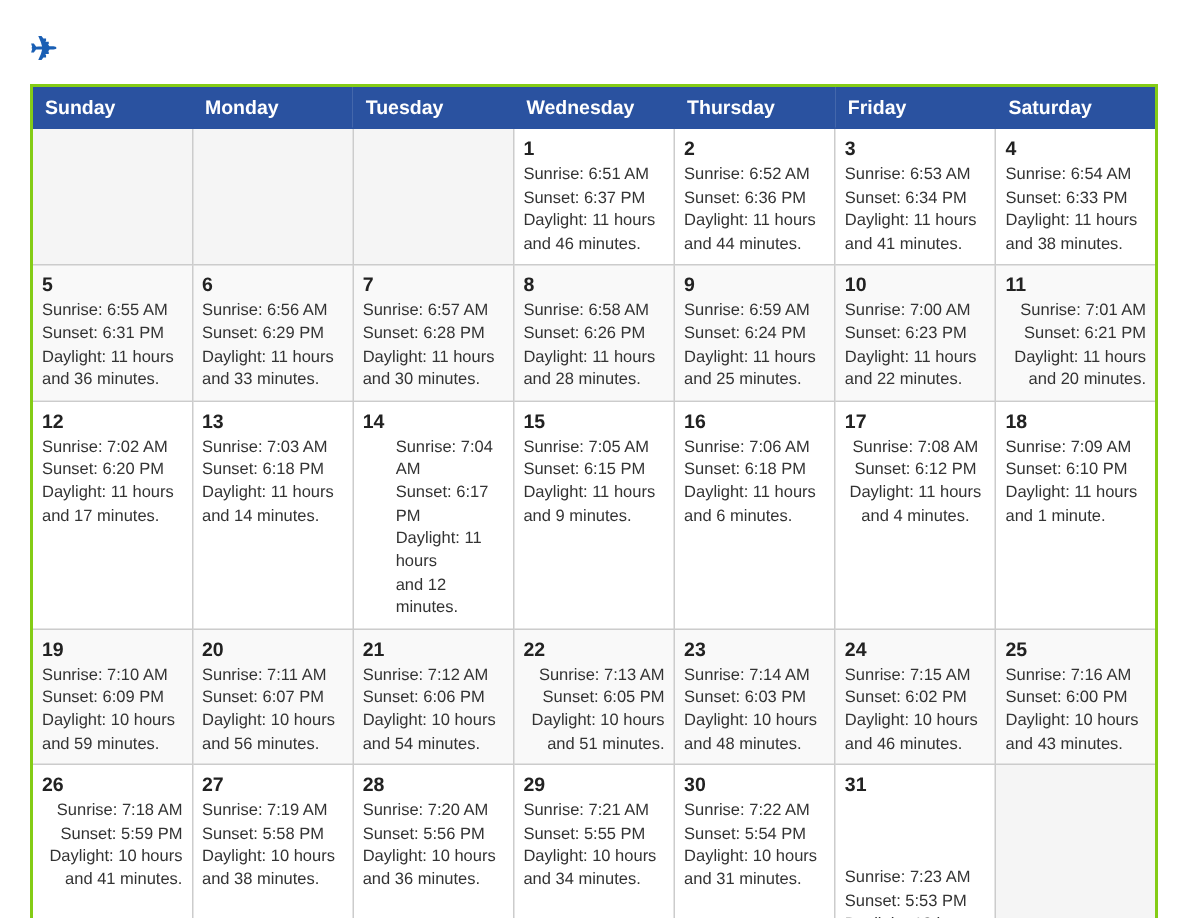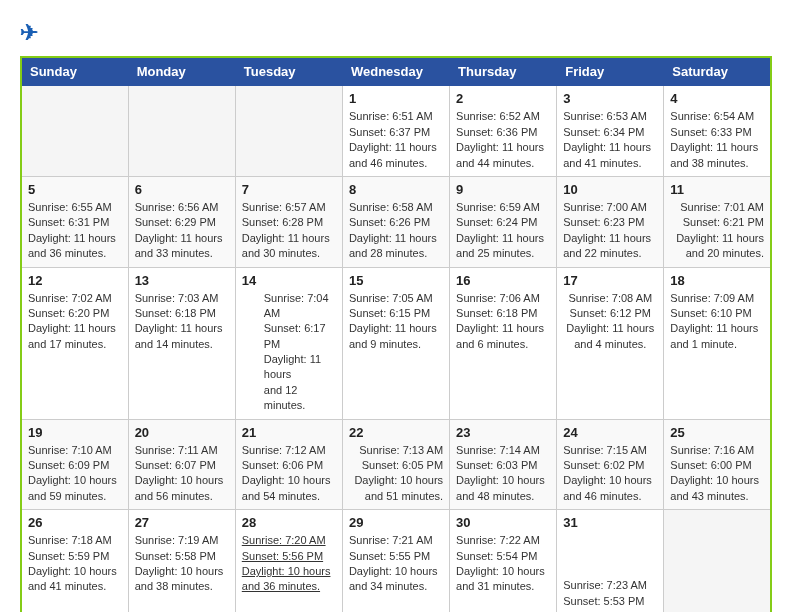--- a/index.html
+++ b/index.html
@@ -297,35 +297,35 @@
           <div class="day-number">25</div>
           <div class="day-info" style="white-space: pre-line;">Sunrise: 7:16 AM
 Sunset: 6:00 PM
 Daylight: 10 hours
 and 43 minutes.</div>
         </td>
       </tr>
       <tr>
         <td>
           <div class="day-number">26</div>
-          <div class="day-info" style="white-space: pre-line;">Sunrise: 7:18 AM
+          <div class="day-info" style="white-space: pre-line; text-align: right;">Sunrise: 7:18 AM
 Sunset: 5:59 PM
 Daylight: 10 hours
 and 41 minutes.</div>
         </td>
         <td>
           <div class="day-number">27</div>
           <div class="day-info" style="white-space: pre-line;">Sunrise: 7:19 AM
 Sunset: 5:58 PM
 Daylight: 10 hours
 and 38 minutes.</div>
         </td>
         <td>
           <div class="day-number">28</div>
-          <div class="day-info" style="white-space: pre-line; text-decoration: underline;">Sunrise: 7:20 AM
+          <div class="day-info" style="white-space: pre-line;">Sunrise: 7:20 AM
 Sunset: 5:56 PM
 Daylight: 10 hours
 and 36 minutes.</div>
         </td>
         <td>
           <div class="day-number">29</div>
           <div class="day-info" style="white-space: pre-line;">Sunrise: 7:21 AM
 Sunset: 5:55 PM
 Daylight: 10 hours
 and 34 minutes.</div>

